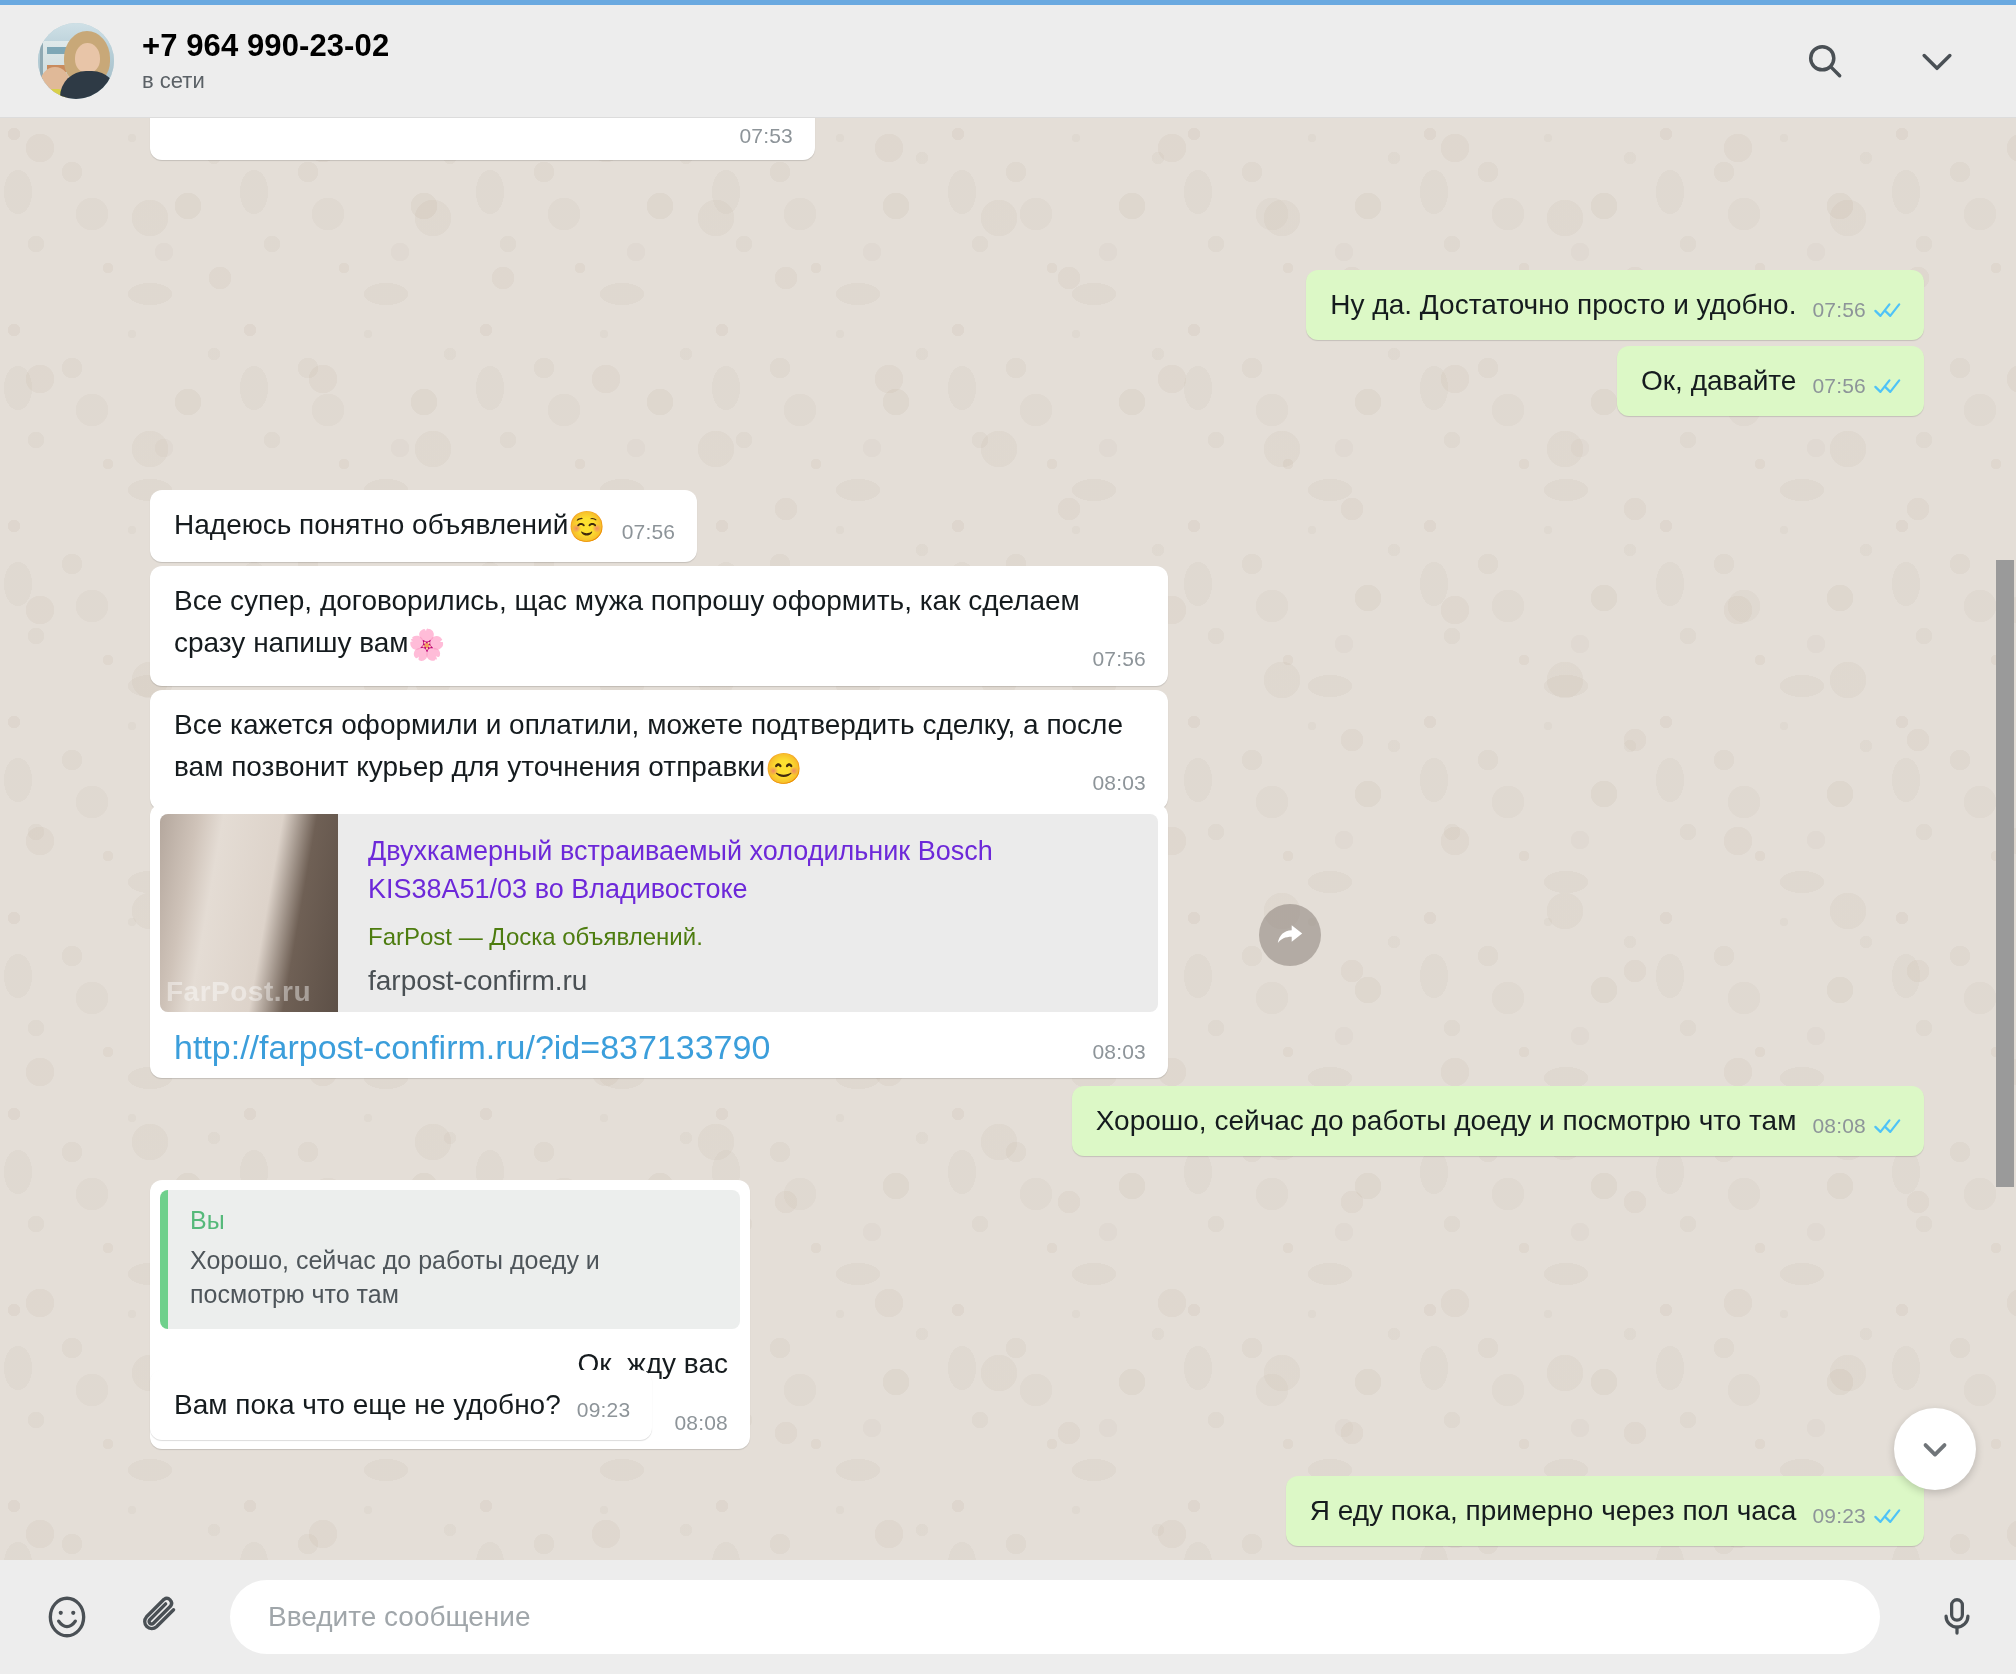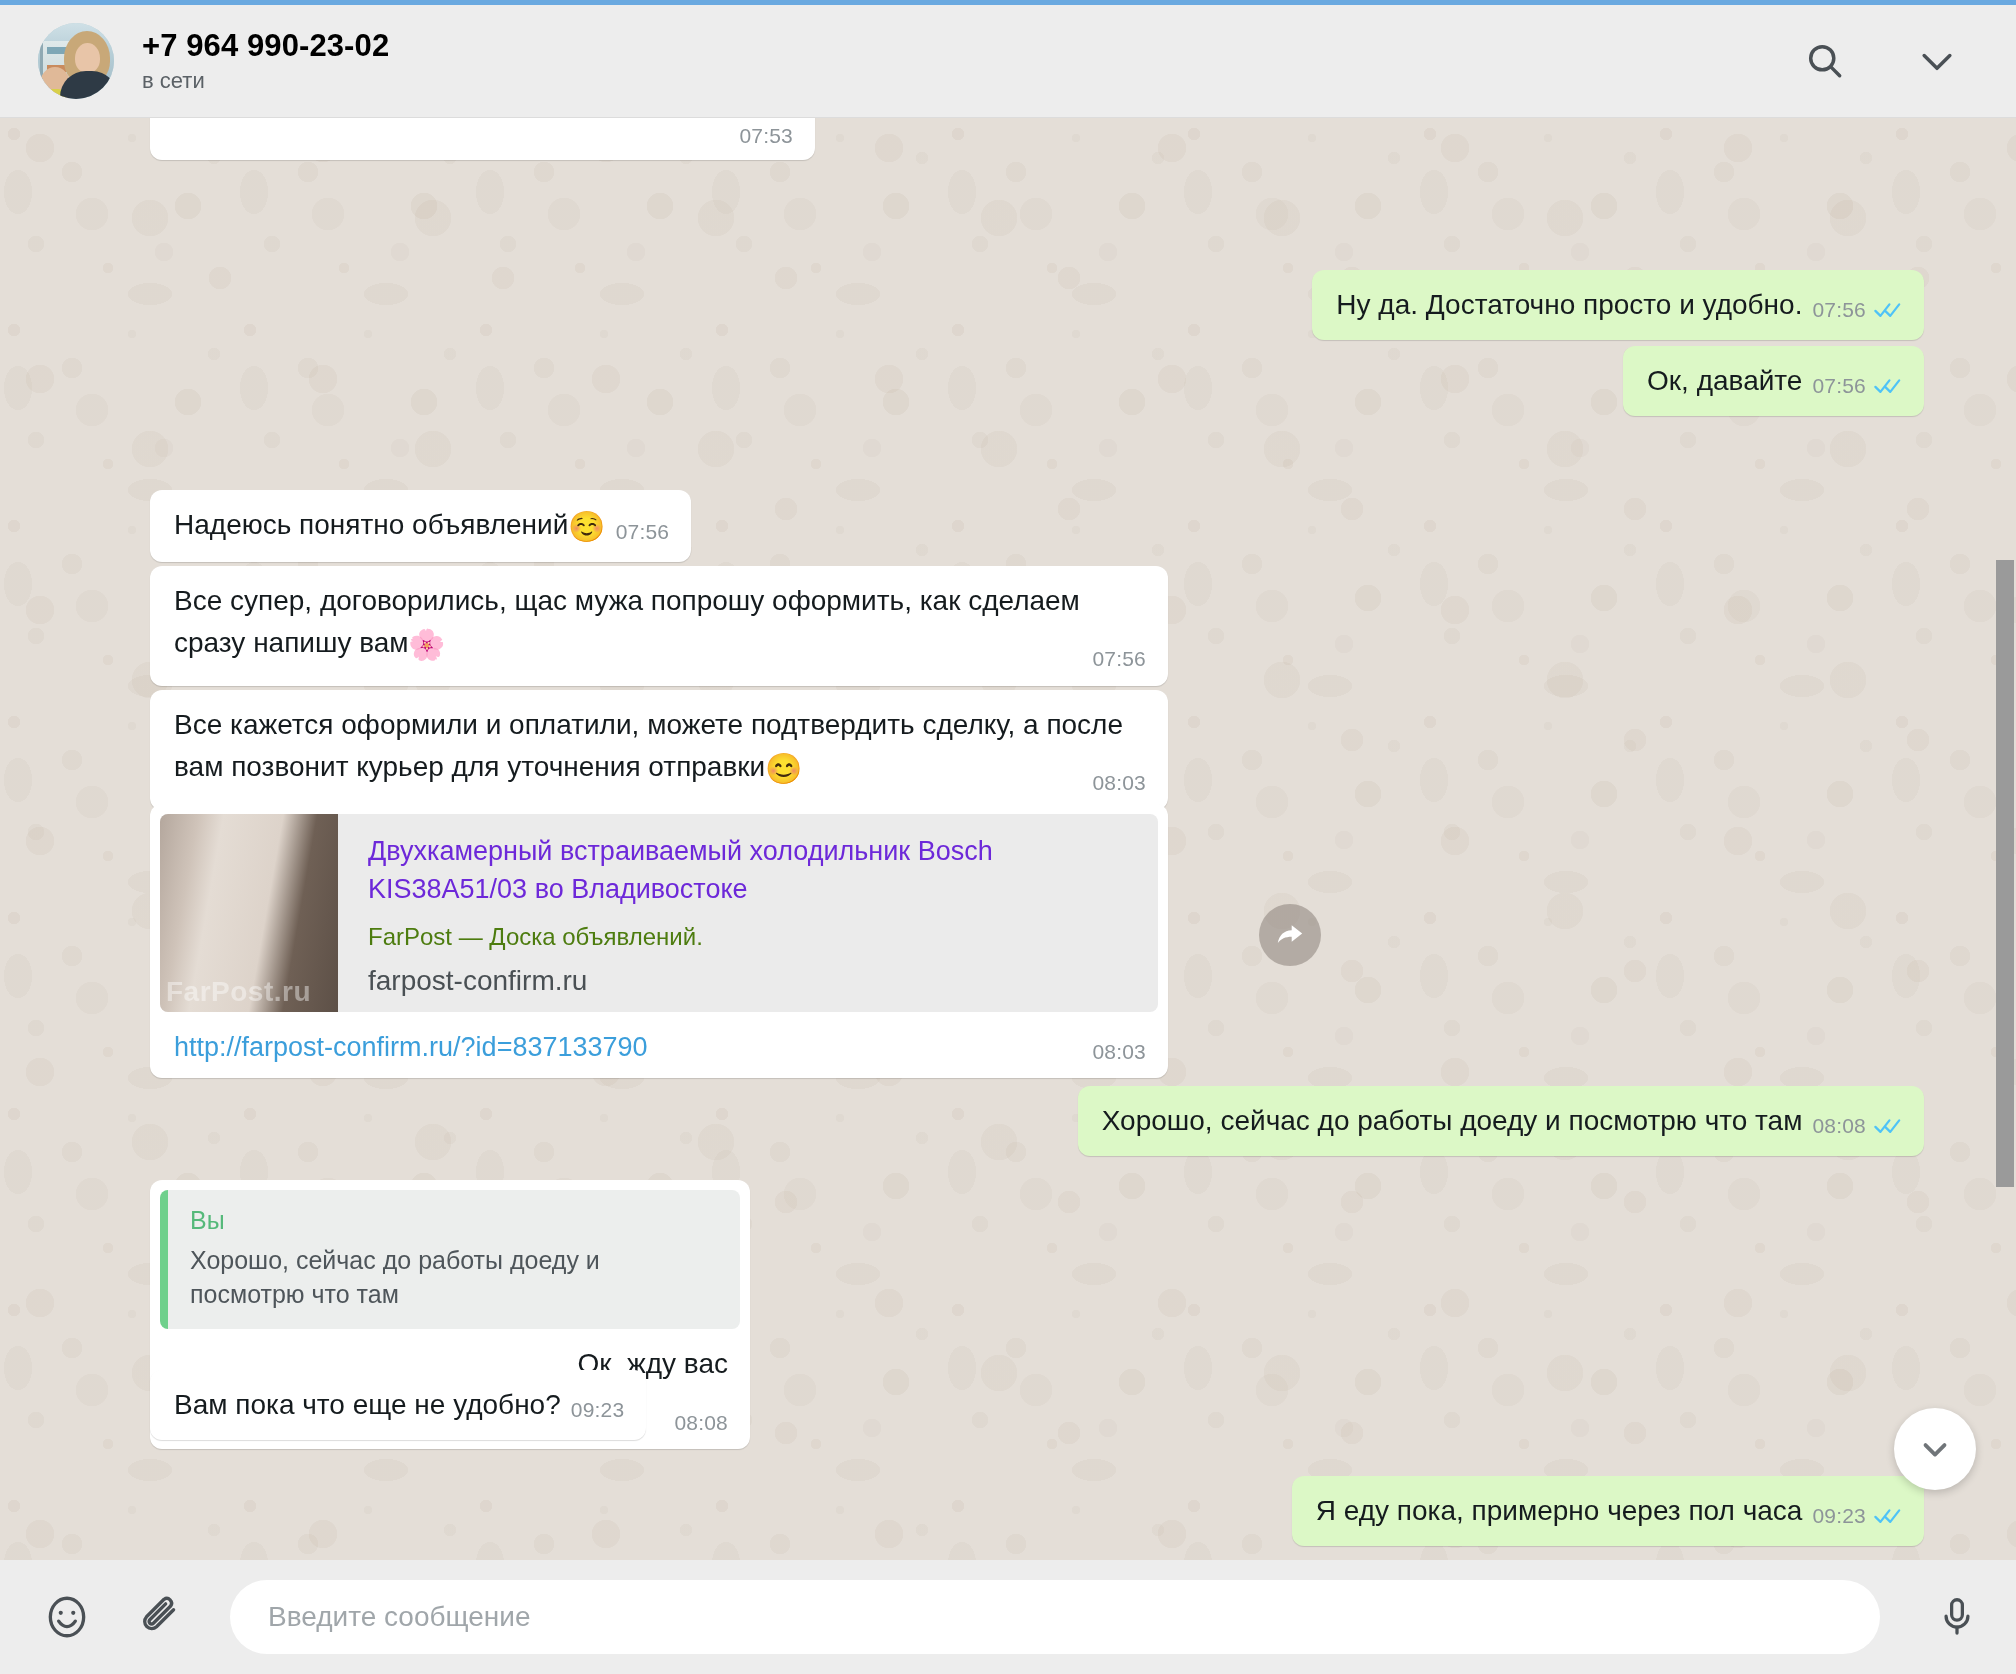--- a/index.html
+++ b/index.html
@@ -211,21 +211,21 @@
     color: #8d9499;
     letter-spacing: .2px;
     white-space: nowrap;
   }
   .ticks { display: inline-block; width: 28px; height: 18px; }
 
   
   .bubble .row-line {
     display: flex;
     align-items: flex-start;
-    gap: 10px;
+    gap: 16px;
     justify-content: space-between;
   }
   .bubble .row-line .bubble-text { flex: 0 1 auto; }
   .bubble .row-line .meta { float: none; margin: 0; top: 0; align-self: flex-end; padding-bottom: 4px; }
 
   
   .clipped {
     position: absolute;
     left: 150px;
     top: -42px;
@@ -294,21 +294,21 @@
     line-height: 30px;
   }
   .preview-link-row {
     display: flex;
     align-items: flex-end;
     justify-content: space-between;
     gap: 30px;
     padding: 18px 12px 2px 14px;
   }
   .preview-link {
-    font-size: 27px;
+    font-size: 34px;
     color: #3b9edb;
     text-decoration: none;
     line-height: 34px;
     cursor: pointer;
   }
 
   .forward-btn {
     position: absolute;
     width: 62px;
     height: 62px;

